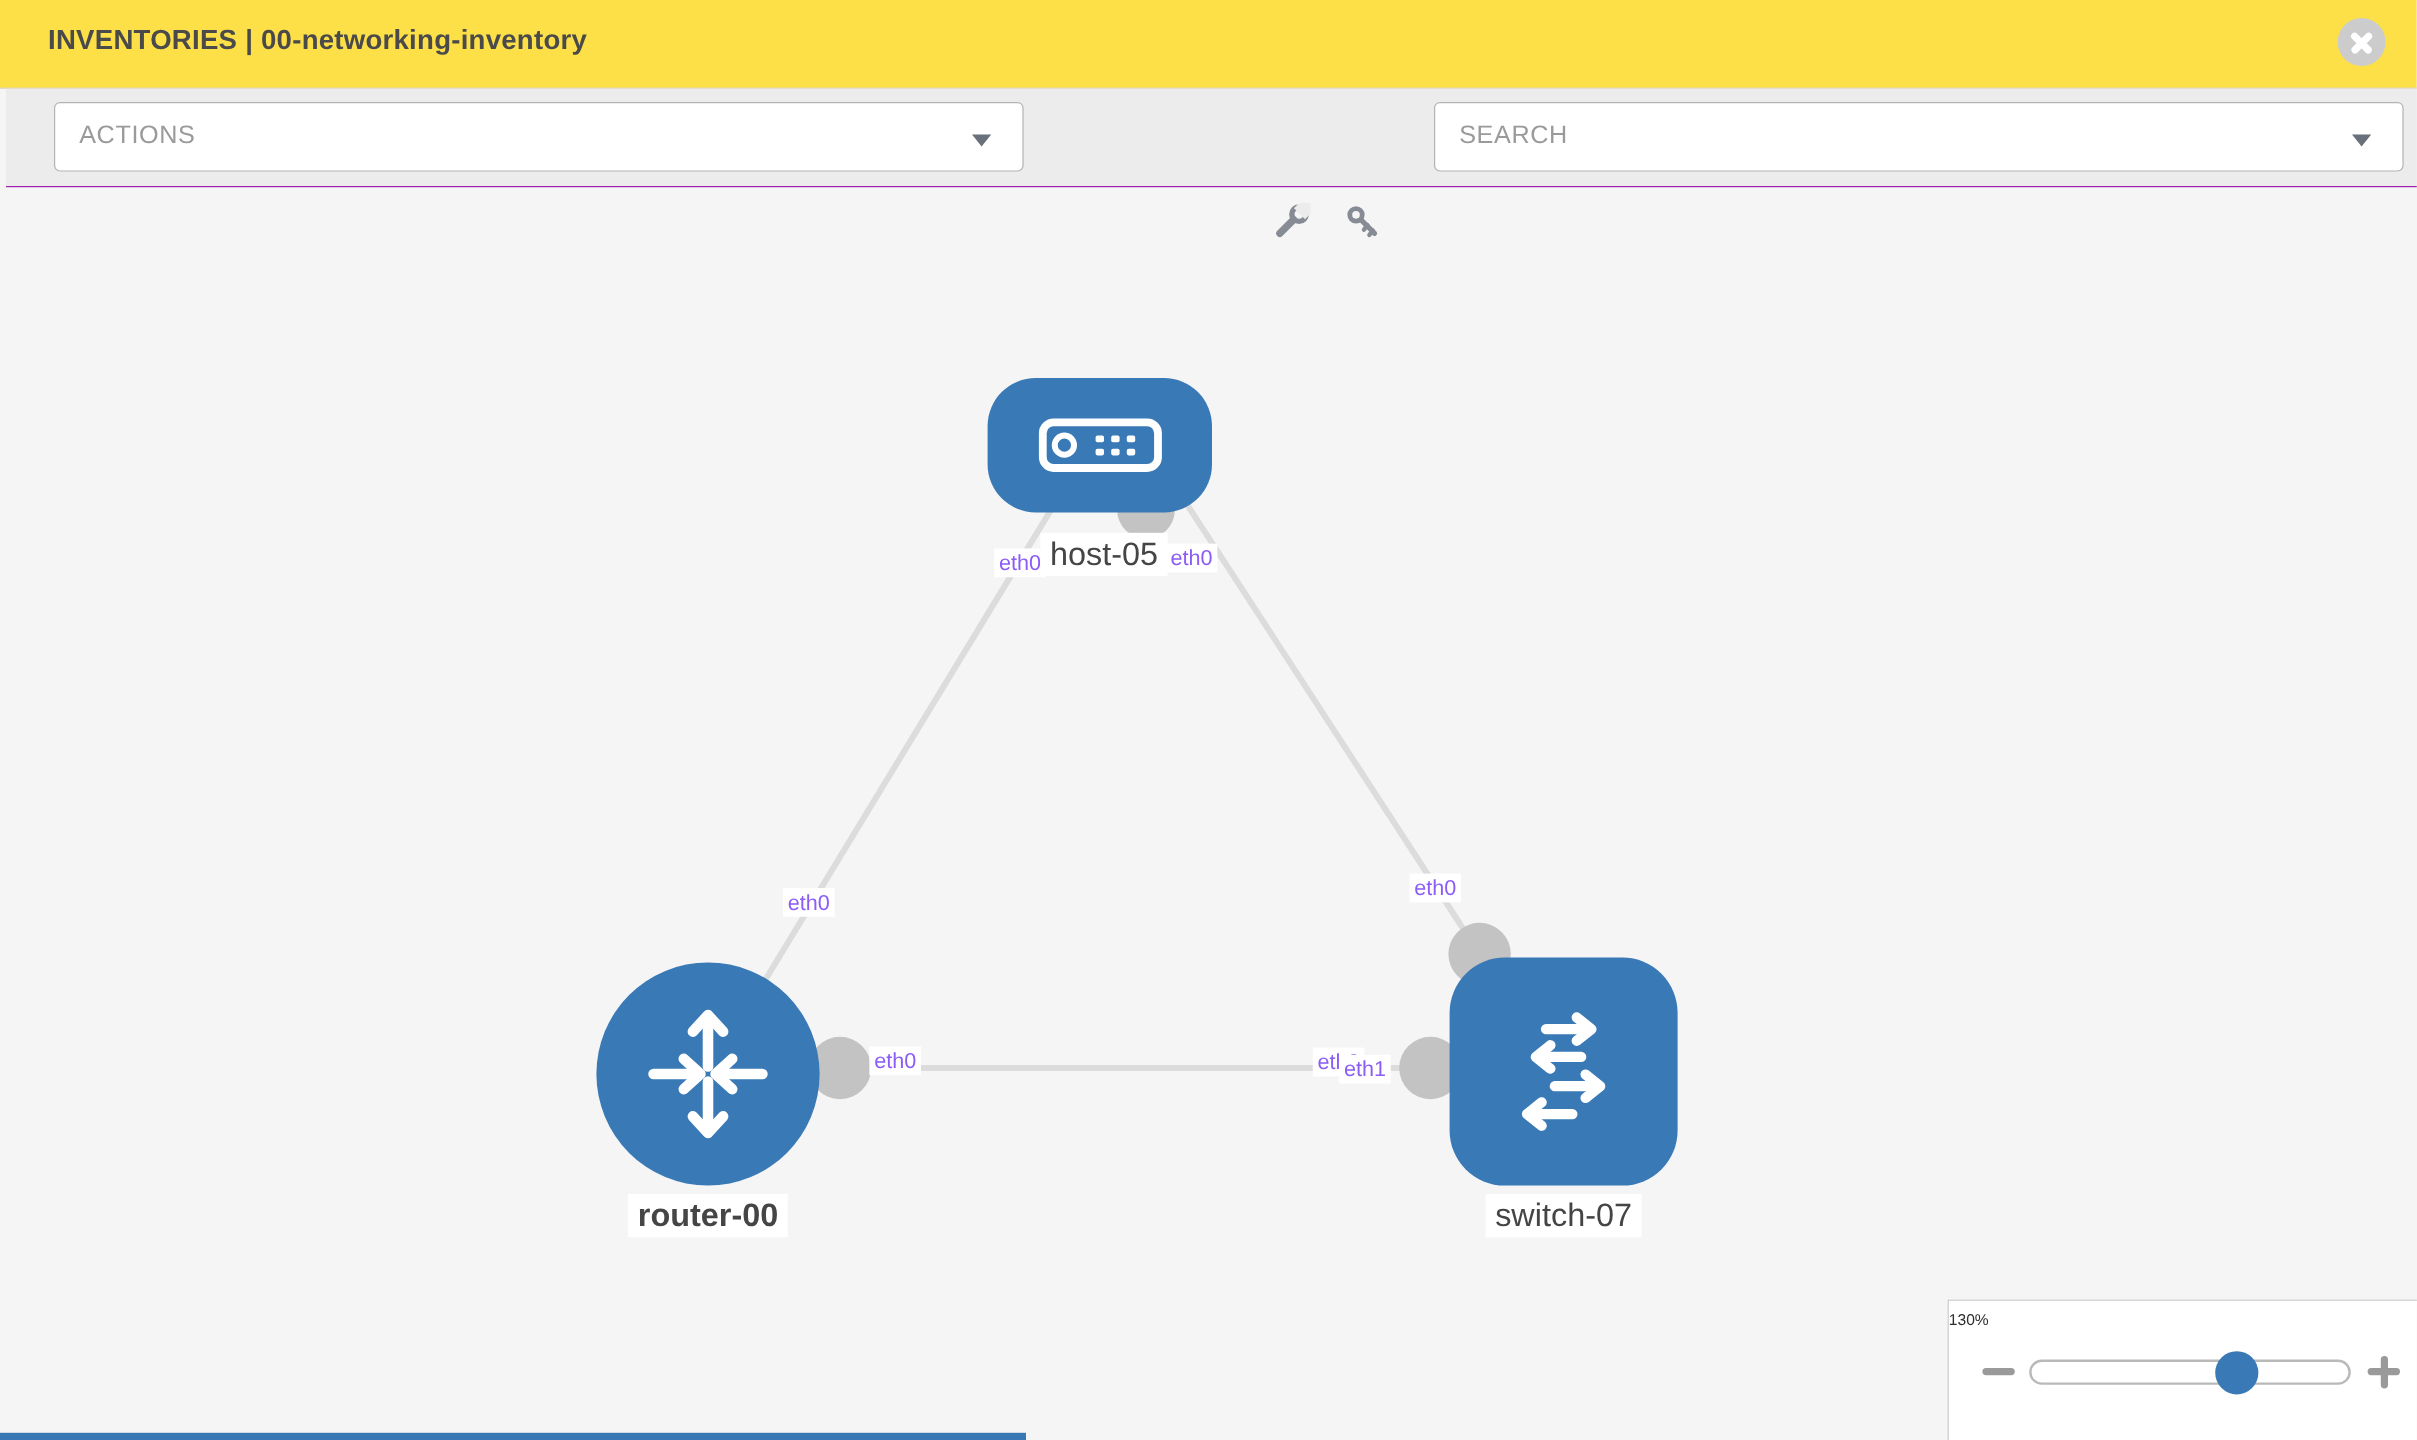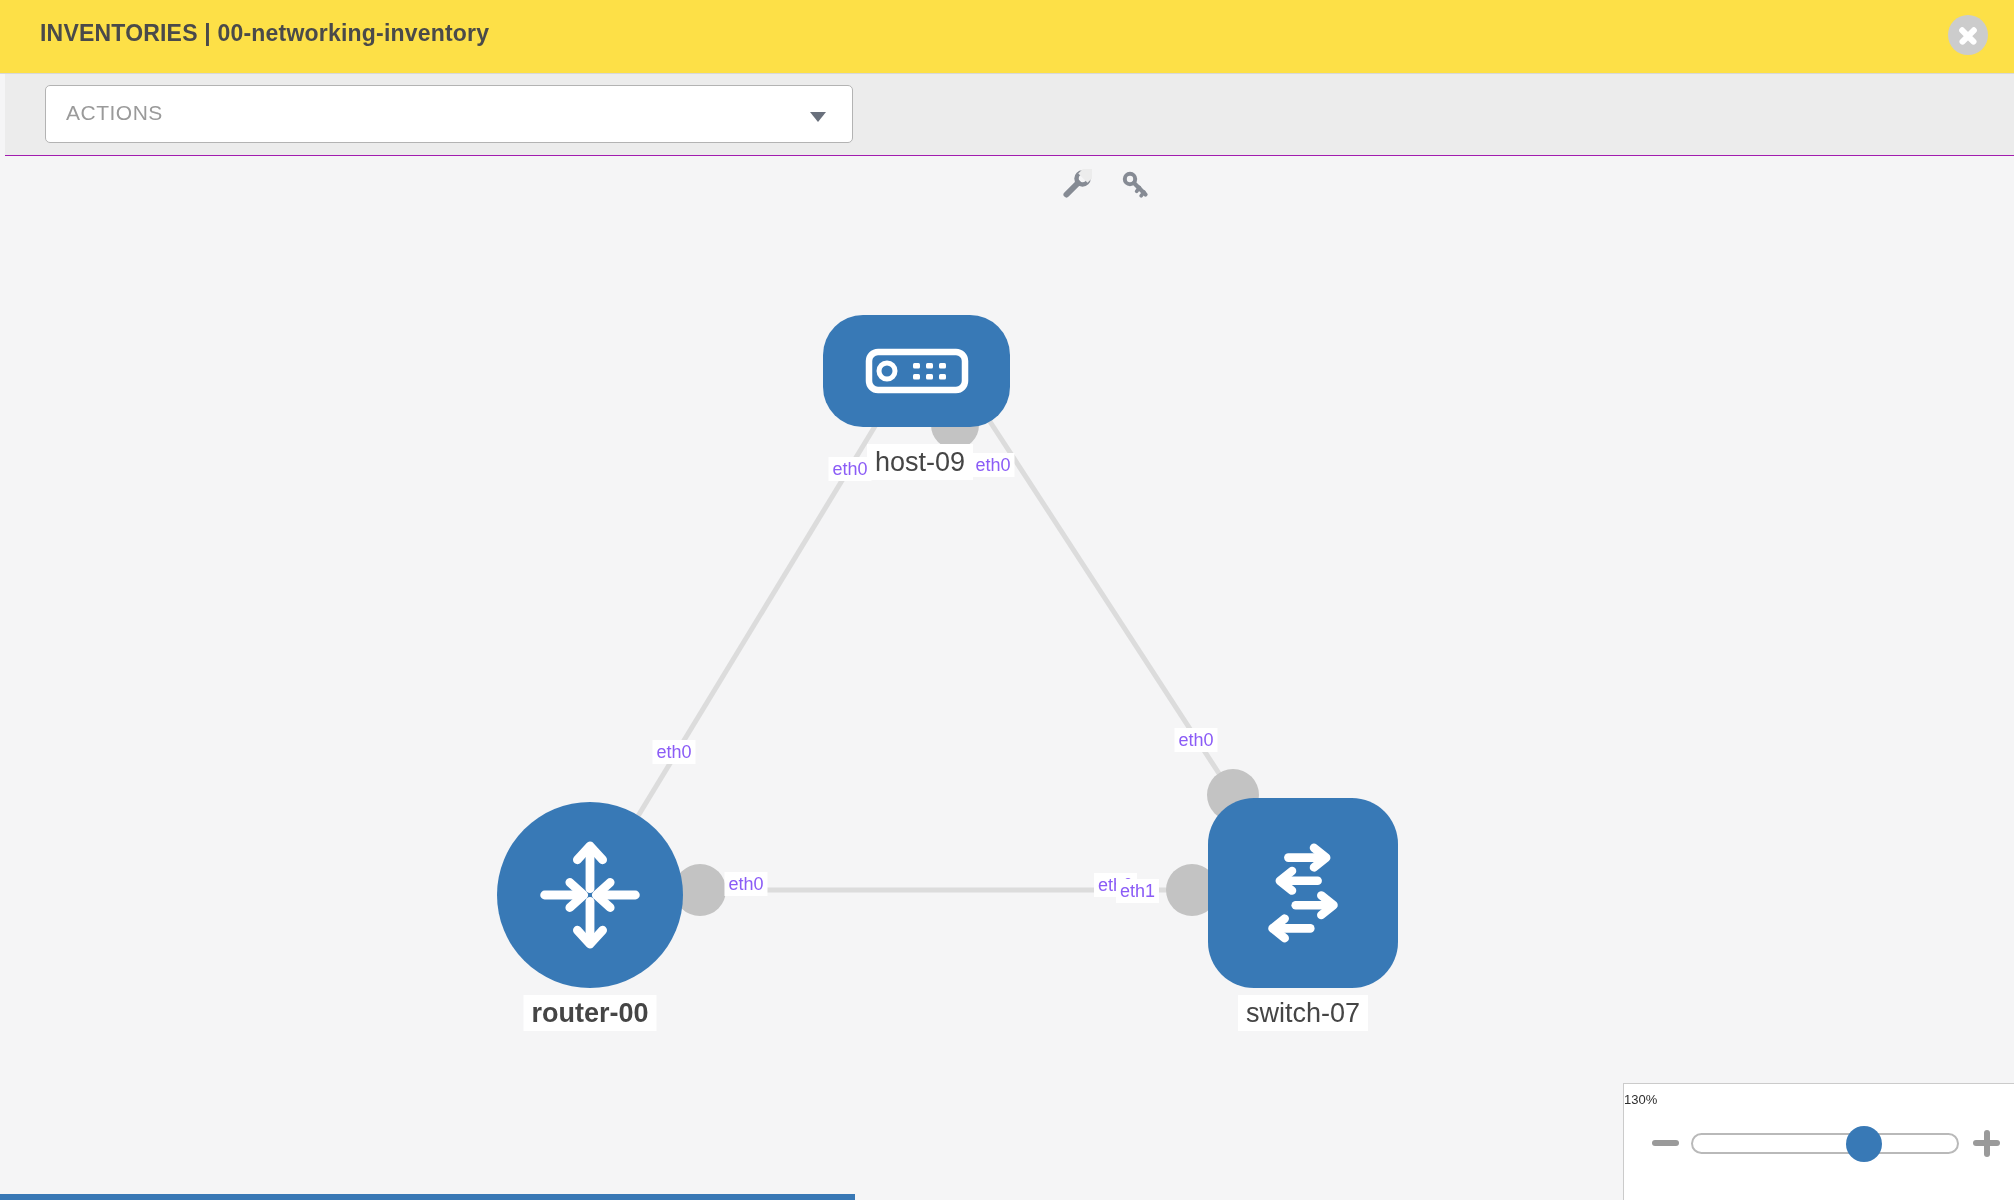--- a/index.html
+++ b/index.html
@@ -103,20 +103,24 @@
 
     <div class="tool-icon-btn key">
       <svg width="32" height="32" viewBox="0 0 32 32">
         <circle cx="10" cy="10" r="5.2" fill="none" stroke="#868b94" stroke-width="4"></circle>
         <line x1="14" y1="14" x2="25.5" y2="25.5" stroke="#868b94" stroke-width="4.2" stroke-linecap="round"></line>
         <line x1="19.5" y1="18.5" x2="16.6" y2="22.4" stroke="#868b94" stroke-width="3.6" stroke-linecap="round"></line>
         <line x1="24" y1="23" x2="21.1" y2="26.9" stroke="#868b94" stroke-width="3.6" stroke-linecap="round"></line>
       </svg>
     </div>
 
+    <div class="dropdown search">
+      <span class="dd-label">SEARCH</span>
+      <span class="caret"></span>
+    </div>
   </div>
 
   <div class="canvas">
 
     <svg class="links-layer" width="2014" height="1044">
       <line x1="880" y1="262" x2="590" y2="739" stroke="#dcdcdc" stroke-width="5"></line>
       <line x1="985" y1="258" x2="1233" y2="639" stroke="#dcdcdc" stroke-width="5"></line>
       <line x1="700" y1="734" x2="1192" y2="734" stroke="#dcdcdc" stroke-width="5"></line>
       <circle cx="955" cy="269" r="24" fill="#c3c3c3"></circle>
       <circle cx="700" cy="734" r="26" fill="#c3c3c3"></circle>
@@ -160,21 +164,21 @@
           <path d="M62 40 H34"></path>
             <path d="M41 32 L31 40 L41 48"></path>
           <path d="M44 60 H72"></path>
             <path d="M65 52 L75 60 L65 68"></path>
           <path d="M56 79 H28"></path>
             <path d="M35 71 L25 79 L35 87"></path>
         </g>
       </svg>
     </div>
 
-    <div class="node-label" style="left:920px;  top:288px;">host-09</div>
+    <div class="node-label" style="left:920px;  top:288px;">host-05</div>
     <div class="node-label" style="left:590px;  top:839px;font-weight:bold;">router-00</div>
     <div class="node-label" style="left:1303px; top:839px;">switch-07</div>
 
     <div class="if-label centered" style="left:850px;  top:301px;">eth0</div>
     <div class="if-label centered" style="left:993px;  top:297px;">eth0</div>
     <div class="if-label centered" style="left:674px;  top:584px;">eth0</div>
     <div class="if-label centered" style="left:746px;  top:716px;">eth0</div>
     <div class="if-label centered" style="left:1196px; top:572px;">eth0</div>
     <div class="if-label" style="left:1094px; top:717px; z-index:3;">eth0</div>
     <div class="if-label" style="left:1116px; top:723px; z-index:4;">eth1</div>

